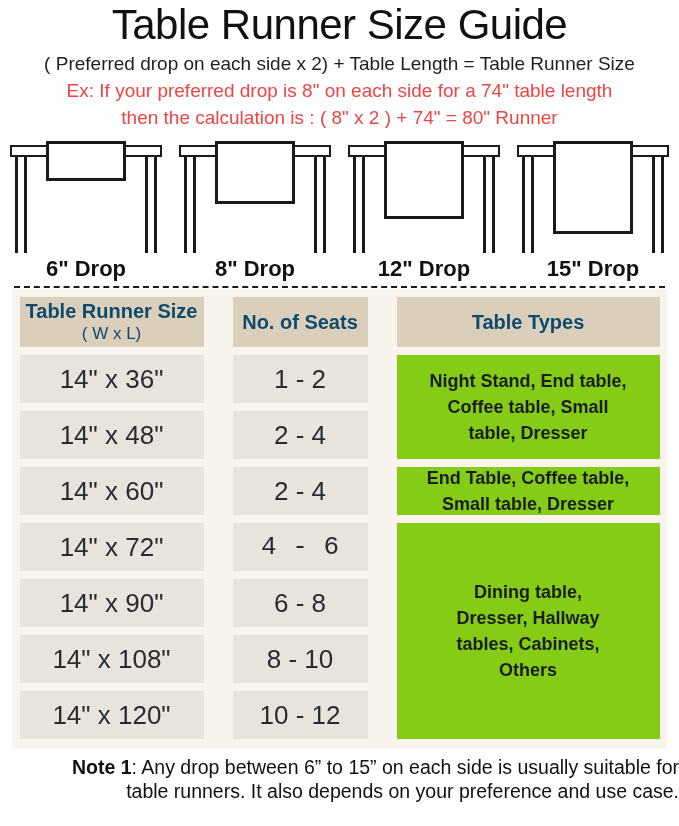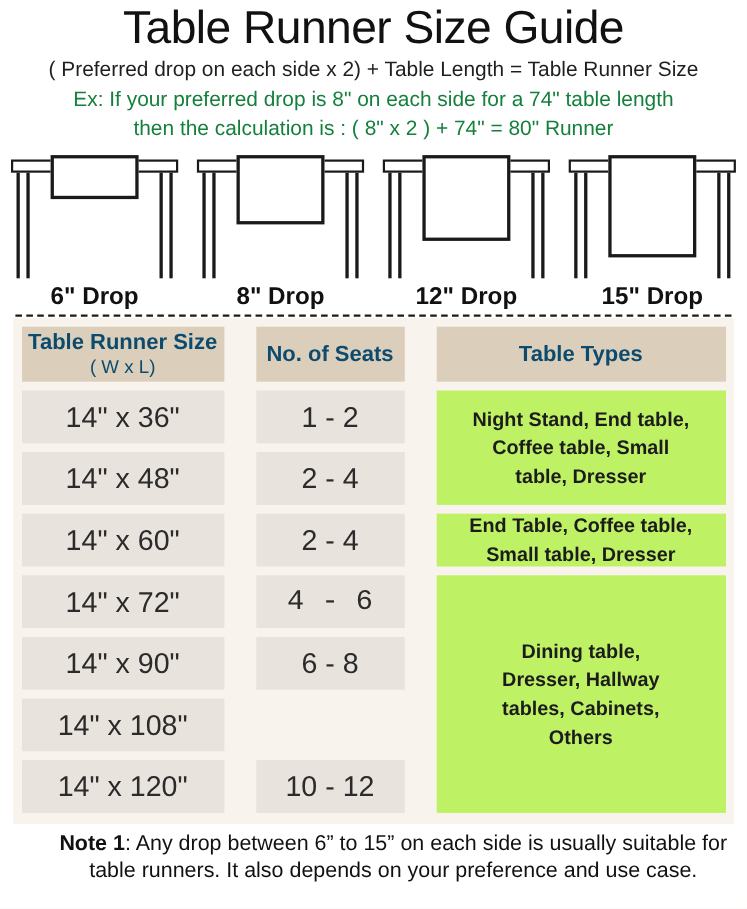--- a/index.html
+++ b/index.html
@@ -22,21 +22,21 @@
   .formula {
     text-align: center;
     font-size: 19px;
     line-height: 27px;
     color: #1f1f1f;
   }
   .example {
     text-align: center;
     font-size: 19px;
     line-height: 27px;
-    color: #15803d;
+    color: #ef4444;
   }
   .illus-row {
     display: flex;
     justify-content: space-between;
     margin: 10px 10px 0 10px;
     height: 112px;
   }
   .illus { position: relative; width: 152px; height: 112px; }
   .tabletop {
     position: absolute; top: 4px; left: 0; right: 0; height: 12px;
@@ -79,30 +79,30 @@
     font-weight: bold; font-size: 20px; color: #0c4a6e;
     text-align: center;
   }
   .hcell .sub { font-weight: normal; font-size: 17px; margin-top: 1px; text-align: right; }
   .cell {
     background: #e9e3dd;
     display: flex; align-items: center; justify-content: center;
     font-size: 26px; font-weight: 400; color: #2b2b2b;
   }
   .tcell {
-    background: #bef264;
+    background: #84cc16;
     display: flex; align-items: center; justify-content: center;
     text-align: center;
     font-weight: bold; font-size: 18px; line-height: 26px; color: #1c1c1c;
     white-space: pre-line;
     padding: 0 10px; box-sizing: border-box;
   }
   .notes {
     margin-top: 7px;
-    text-align: center;
+    text-align: right;
     font-size: 19.5px;
     line-height: 23.5px;
     color: #111;
     margin-left: 36px;
   }
   .notes b { font-weight: bold; }
 </style>
 </head>
 <body>
 
@@ -166,20 +166,21 @@
       <div class="cell" style="grid-area: 2 / 2;">1 - 2</div>
       <div class="cell" style="grid-area: 3 / 1;">14" x 48"</div>
       <div class="cell" style="grid-area: 3 / 2;">2 - 4</div>
       <div class="cell" style="grid-area: 4 / 1;">14" x 60"</div>
       <div class="cell" style="grid-area: 4 / 2;">2 - 4</div>
       <div class="cell" style="grid-area: 5 / 1;">14" x 72"</div>
       <div class="cell" style="grid-area: 5 / 2; font-family: Liberation Mono, monospace;">4 - 6</div>
       <div class="cell" style="grid-area: 6 / 1;">14" x 90"</div>
       <div class="cell" style="grid-area: 6 / 2;">6 - 8</div>
       <div class="cell" style="grid-area: 7 / 1;">14" x 108"</div>
+      <div class="cell" style="grid-area: 7 / 2;">8 - 10</div>
       <div class="cell" style="grid-area: 8 / 1;">14" x 120"</div>
       <div class="cell" style="grid-area: 8 / 2;">10 - 12</div>
       <div class="tcell" style="grid-area: 2 / 3 / span 2;">Night Stand, End table,
 Coffee table, Small
 table, Dresser</div>
       <div class="tcell" style="grid-area: 4 / 3 / span 1;">End Table, Coffee table,
 Small table, Dresser</div>
       <div class="tcell" style="grid-area: 5 / 3 / span 4;">Dining table,
 Dresser, Hallway
 tables, Cabinets,

